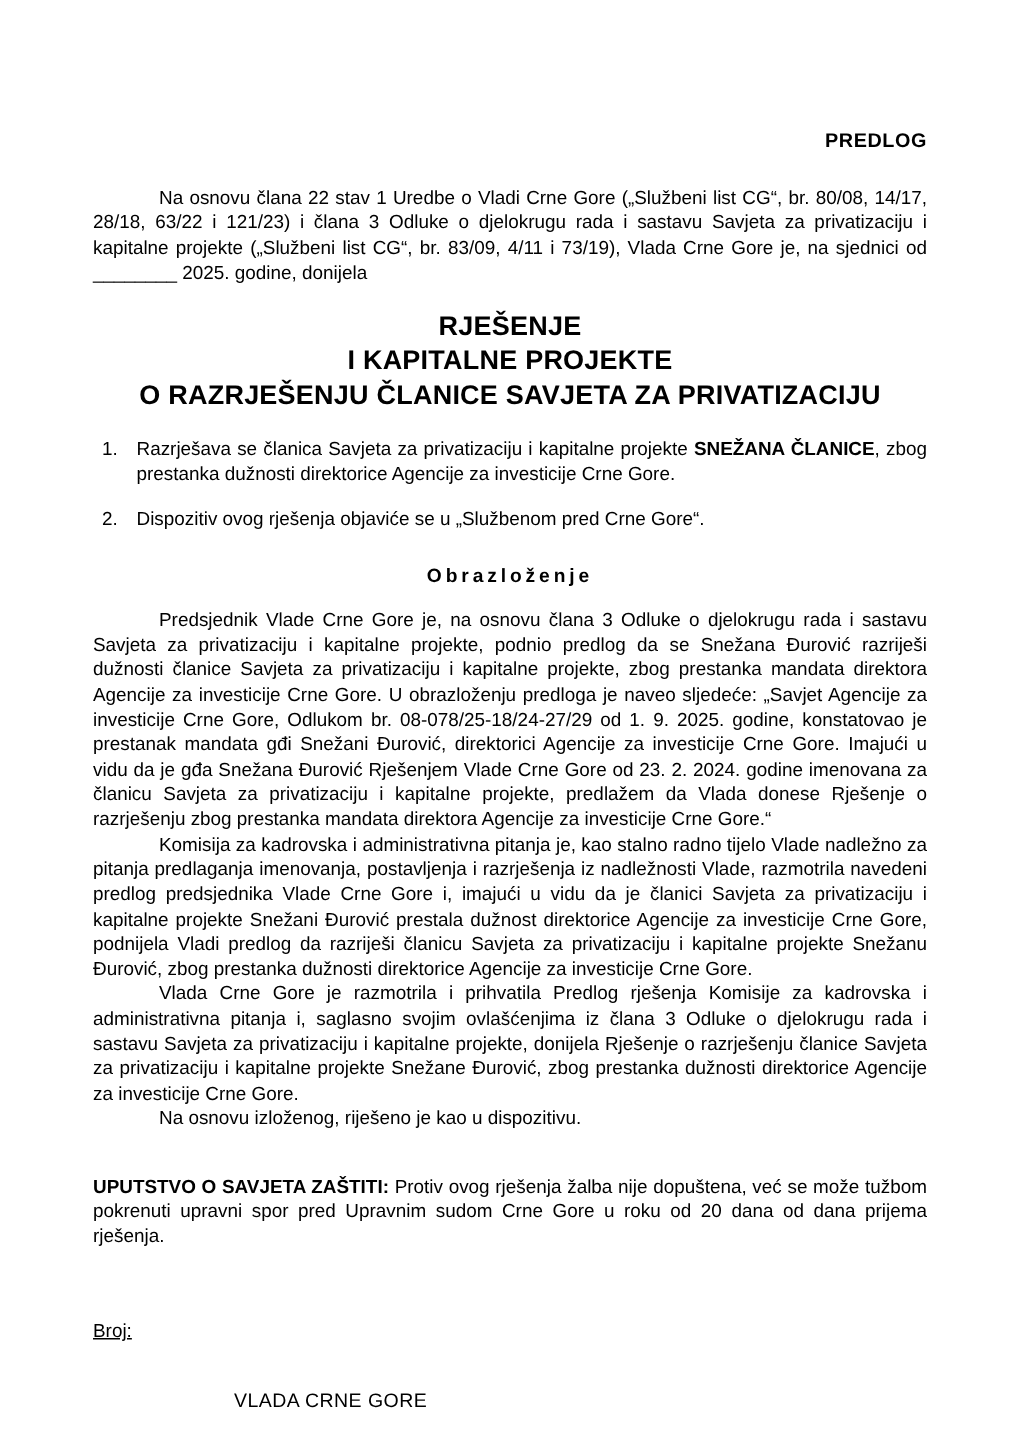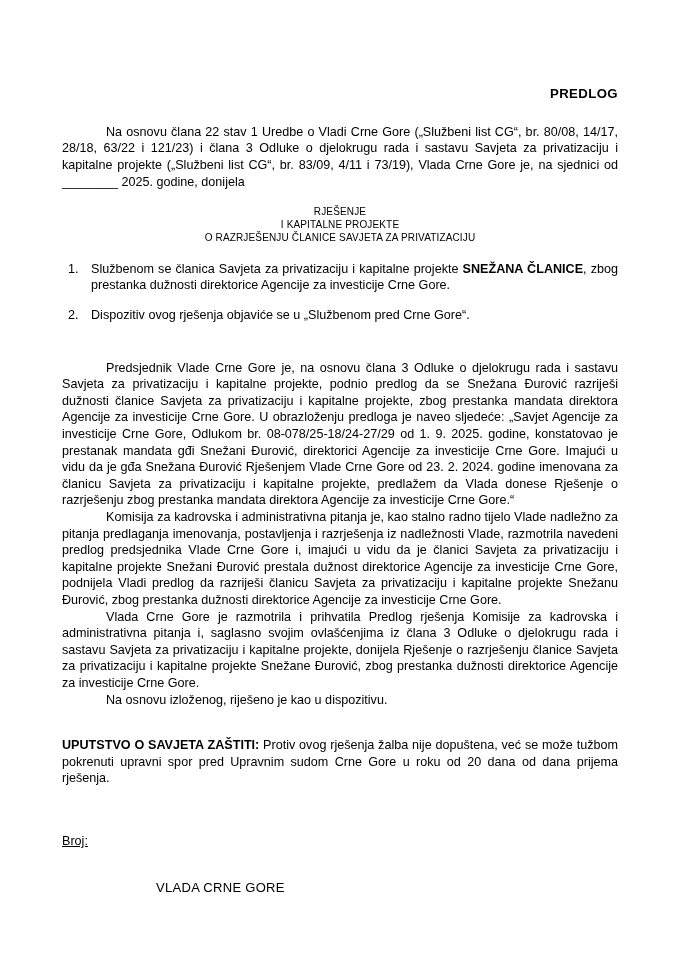--- a/index.html
+++ b/index.html
@@ -42,22 +42,22 @@
     hyphens: none;
   }
   .spacer-22 { height: 22px; }
   .spacer-16 { height: 16px; }
   .spacer-14 { height: 14px; }
   .spacer-30 { height: 30px; }
   .spacer-34 { height: 34px; }
 
   .title-block {
     text-align: center;
-    font-weight: normal;
-    font-size: 10px;
+    font-weight: bold;
+    font-size: 18px;
     line-height: 1.28;
     letter-spacing: 0.15px;
   }
   .title-block div { white-space: nowrap; }
 
   .numlist {
     margin: 0;
     padding: 0;
     list-style: none;
   }
@@ -122,29 +122,30 @@
     <div class="title-block">
       <div>RJEŠENJE</div>
       <div>I KAPITALNE PROJEKTE</div>
       <div>O RAZRJEŠENJU ČLANICE SAVJETA ZA PRIVATIZACIJU</div>
     </div>
 
     <div class="spacer-16"></div>
 
     <ol class="numlist">
       <li class="numitem">
-        <span class="marker">1.</span><span>Službenom se članica Savjeta za privatizaciju i kapitalne projekte </span><span class="bold">SNEŽANA ČLANICE</span><span>, zbog prestanka dužnosti direktorice Agencije za investicije Crne Gore.</span>
+        <span class="marker">1.</span><span>Razrješava se članica Savjeta za privatizaciju i kapitalne projekte </span><span class="bold">SNEŽANA ČLANICE</span><span>, zbog prestanka dužnosti direktorice Agencije za investicije Crne Gore.</span>
       </li>
       <li class="numitem">
         <span class="marker">2.</span><span>Dispozitiv ovog rješenja objaviće se u „Službenom pred Crne Gore“.</span>
       </li>
     </ol>
 
     <div class="spacer-22"></div>
 
+    <div class="section-heading">Obrazloženje</div>
 
     <div class="spacer-14"></div>
 
     <p class="para">Predsjednik Vlade Crne Gore je, na osnovu člana 3 Odluke o djelokrugu rada i sastavu Savjeta za privatizaciju i kapitalne projekte, podnio predlog da se Snežana Đurović razriješi dužnosti članice Savjeta za privatizaciju i kapitalne projekte, zbog prestanka mandata direktora Agencije za investicije Crne Gore. U obrazloženju predloga je naveo sljedeće: „Savjet Agencije za investicije Crne Gore, Odlukom br. 08-078/25-18/24-27/29 od 1. 9. 2025. godine, konstatovao je prestanak mandata gđi Snežani Đurović, direktorici Agencije za investicije Crne Gore. Imajući u vidu da je gđa Snežana Đurović Rješenjem Vlade Crne Gore od 23. 2. 2024. godine imenovana za članicu Savjeta za privatizaciju i kapitalne projekte, predlažem da Vlada donese Rješenje o razrješenju zbog prestanka mandata direktora Agencije za investicije Crne Gore.“</p>
     <p class="para">Komisija za kadrovska i administrativna pitanja je, kao stalno radno tijelo Vlade nadležno za pitanja predlaganja imenovanja, postavljenja i razrješenja iz nadležnosti Vlade, razmotrila navedeni predlog predsjednika Vlade Crne Gore i, imajući u vidu da je članici Savjeta za privatizaciju i kapitalne projekte Snežani Đurović prestala dužnost direktorice Agencije za investicije Crne Gore, podnijela Vladi predlog da razriješi članicu Savjeta za privatizaciju i kapitalne projekte Snežanu Đurović, zbog prestanka dužnosti direktorice Agencije za investicije Crne Gore.</p>
     <p class="para">Vlada Crne Gore je razmotrila i prihvatila Predlog rješenja Komisije za kadrovska i administrativna pitanja i, saglasno svojim ovlašćenjima iz člana 3 Odluke o djelokrugu rada i sastavu Savjeta za privatizaciju i kapitalne projekte, donijela Rješenje o razrješenju članice Savjeta za privatizaciju i kapitalne projekte Snežane Đurović, zbog prestanka dužnosti direktorice Agencije za investicije Crne Gore.</p>
     <p class="para">Na osnovu izloženog, riješeno je kao u dispozitivu.</p>
 
     <div class="spacer-16"></div>
 

